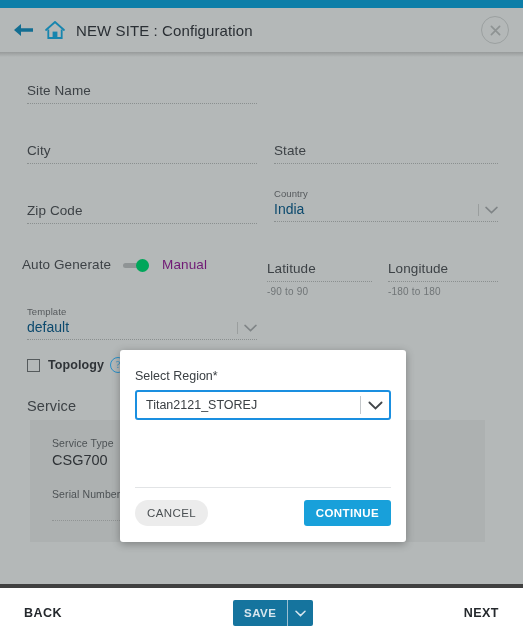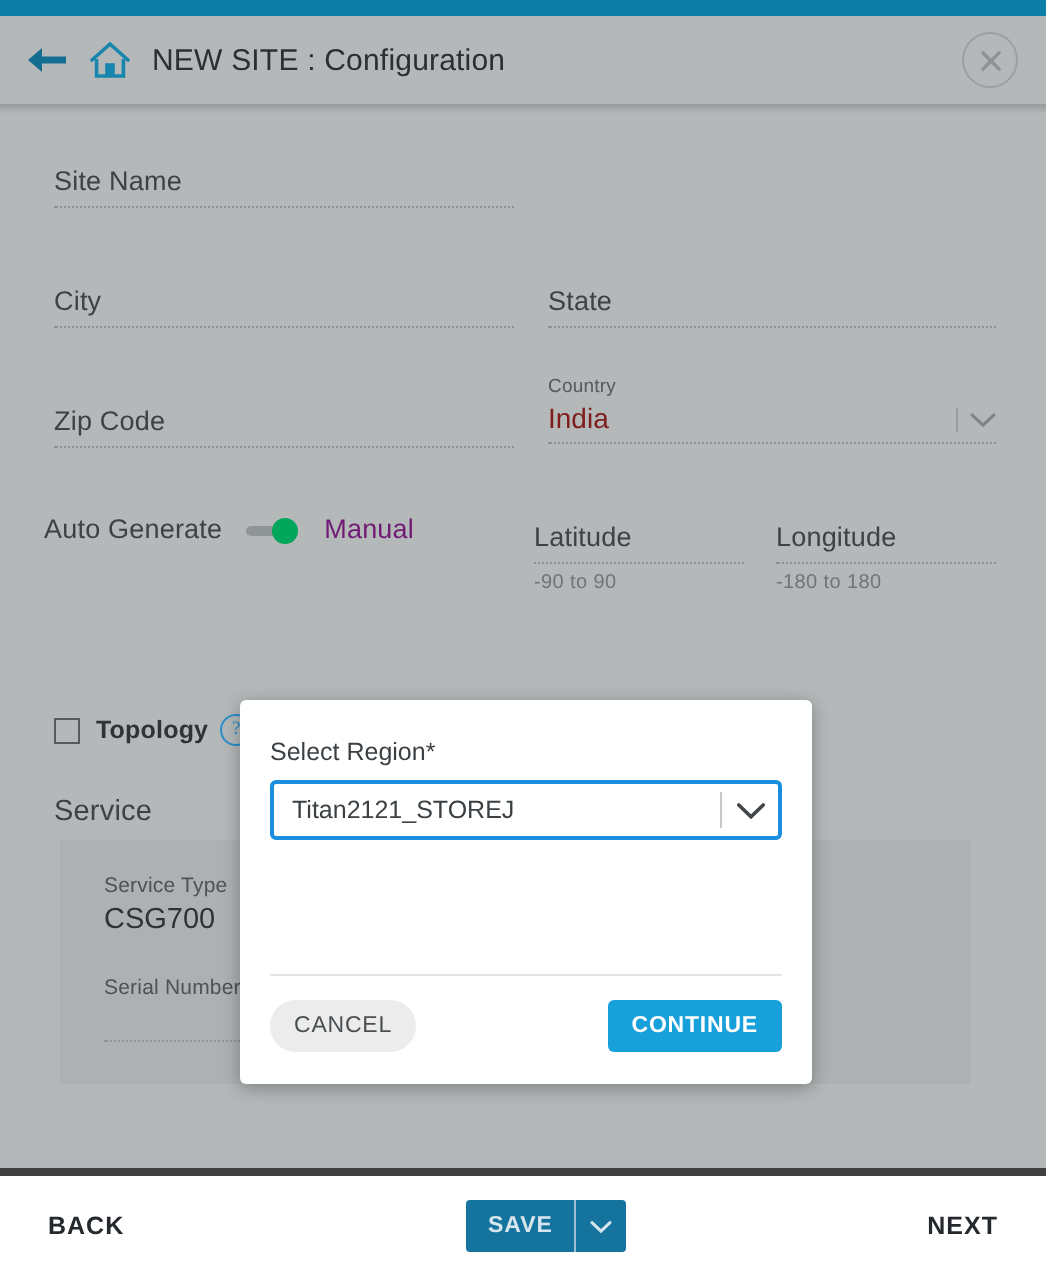--- a/index.html
+++ b/index.html
@@ -76,21 +76,21 @@
     letter-spacing: .1px;
   }
   .field .f-label {
     font-size: 13.5px;
     color: #3d4246;
     line-height: 18px;
     letter-spacing: .1px;
   }
   .field .f-value {
     font-size: 14px;
-    color: #7f1d1d;
+    color: #0c4a6e;
     line-height: 18px;
   }
   .f-underline {
     border-bottom: 1px dotted #8a8f8f;
     height: 0;
     margin-top: 3px;
   }
   .f-hint {
     font-size: 10px;
     color: #707577;
@@ -352,20 +352,31 @@
     <div class="f-underline"></div>
     <div class="f-hint">-90 to 90</div>
   </div>
 
   <div class="field" style="left:388px; top:203px; width:110px;">
     <div class="f-label">Longitude</div>
     <div class="f-underline"></div>
     <div class="f-hint">-180 to 180</div>
   </div>
 
+  <div class="field" style="left:27px; top:249px; width:230px;">
+    <div class="f-sublabel">Template</div>
+    <div class="f-value">default</div>
+    <div class="f-underline"></div>
+    <div class="f-caret">
+      <span class="sep"></span>
+      <svg width="13" height="8" viewBox="0 0 13 8">
+        <path d="M1 1.4 L6.5 6.6 L12 1.4" stroke="#7f8486" stroke-width="1.5" fill="none" stroke-linecap="round"></path>
+      </svg>
+    </div>
+  </div>
 
   <div class="topology-row" style="left:27px; top:300px;">
     <span class="cbox"></span>
     <span class="topology-label">Topology</span>
     <span class="help-icon">?</span>
   </div>
 
   <div class="service-title" style="left:27px; top:341px;">Service</div>
 
   <div class="service-panel" style="left:30px; top:363px; width:455px; height:122px;">

